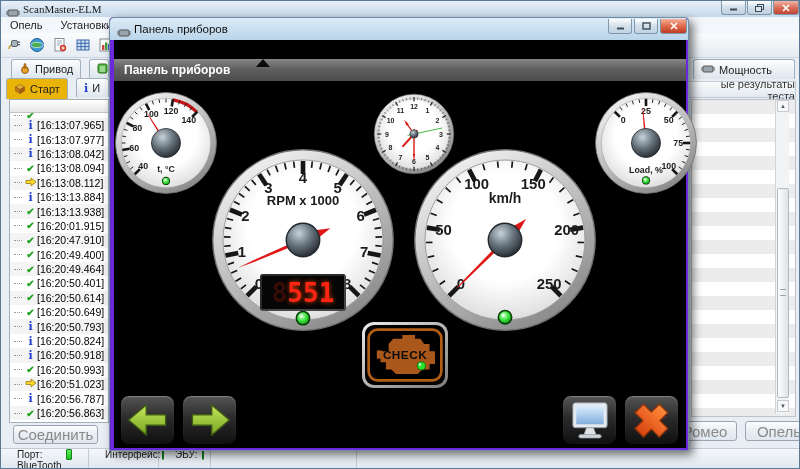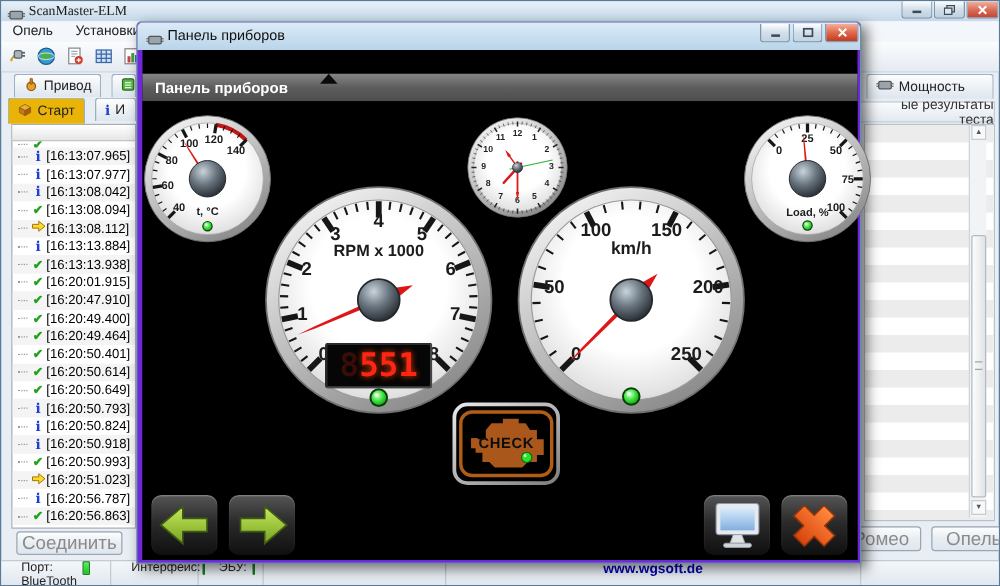--- a/index.html
+++ b/index.html
@@ -371,23 +371,20 @@
   </div>
   <div class="sbseg" style="width:70px;">
     <span>Интерфейс:</span>
     <span class="sbled" style="margin-left:2px;"></span>
   </div>
   <div class="sbseg" style="width:52px;">
     <span>ЭБУ:</span>
     <span class="sbled"></span>
   </div>
   <div class="sbseg" style="width:146px;"></div>
-  <div class="sbseg" style="width:332px;justify-content:center;">
-    <span id="weblink">www.wgsoft.de</span>
-  </div>
   <div class="sbseg" style="flex:1;border-right:none;"></div>
 </div>
 
 <div class="abs" id="dialog">
   <div class="abs" id="dlgtitle">
     <span class="abs" style="left:7px;top:6px;">
       <svg width="14" height="10" viewBox="0 0 14 10">
           <rect x="2" y="2" width="10" height="6" rx="1" fill="#9aa4ac" stroke="#555"></rect>
           <rect x="0" y="3.5" width="2" height="1" fill="#666"></rect>
           <rect x="0" y="5.5" width="2" height="1" fill="#666"></rect>

